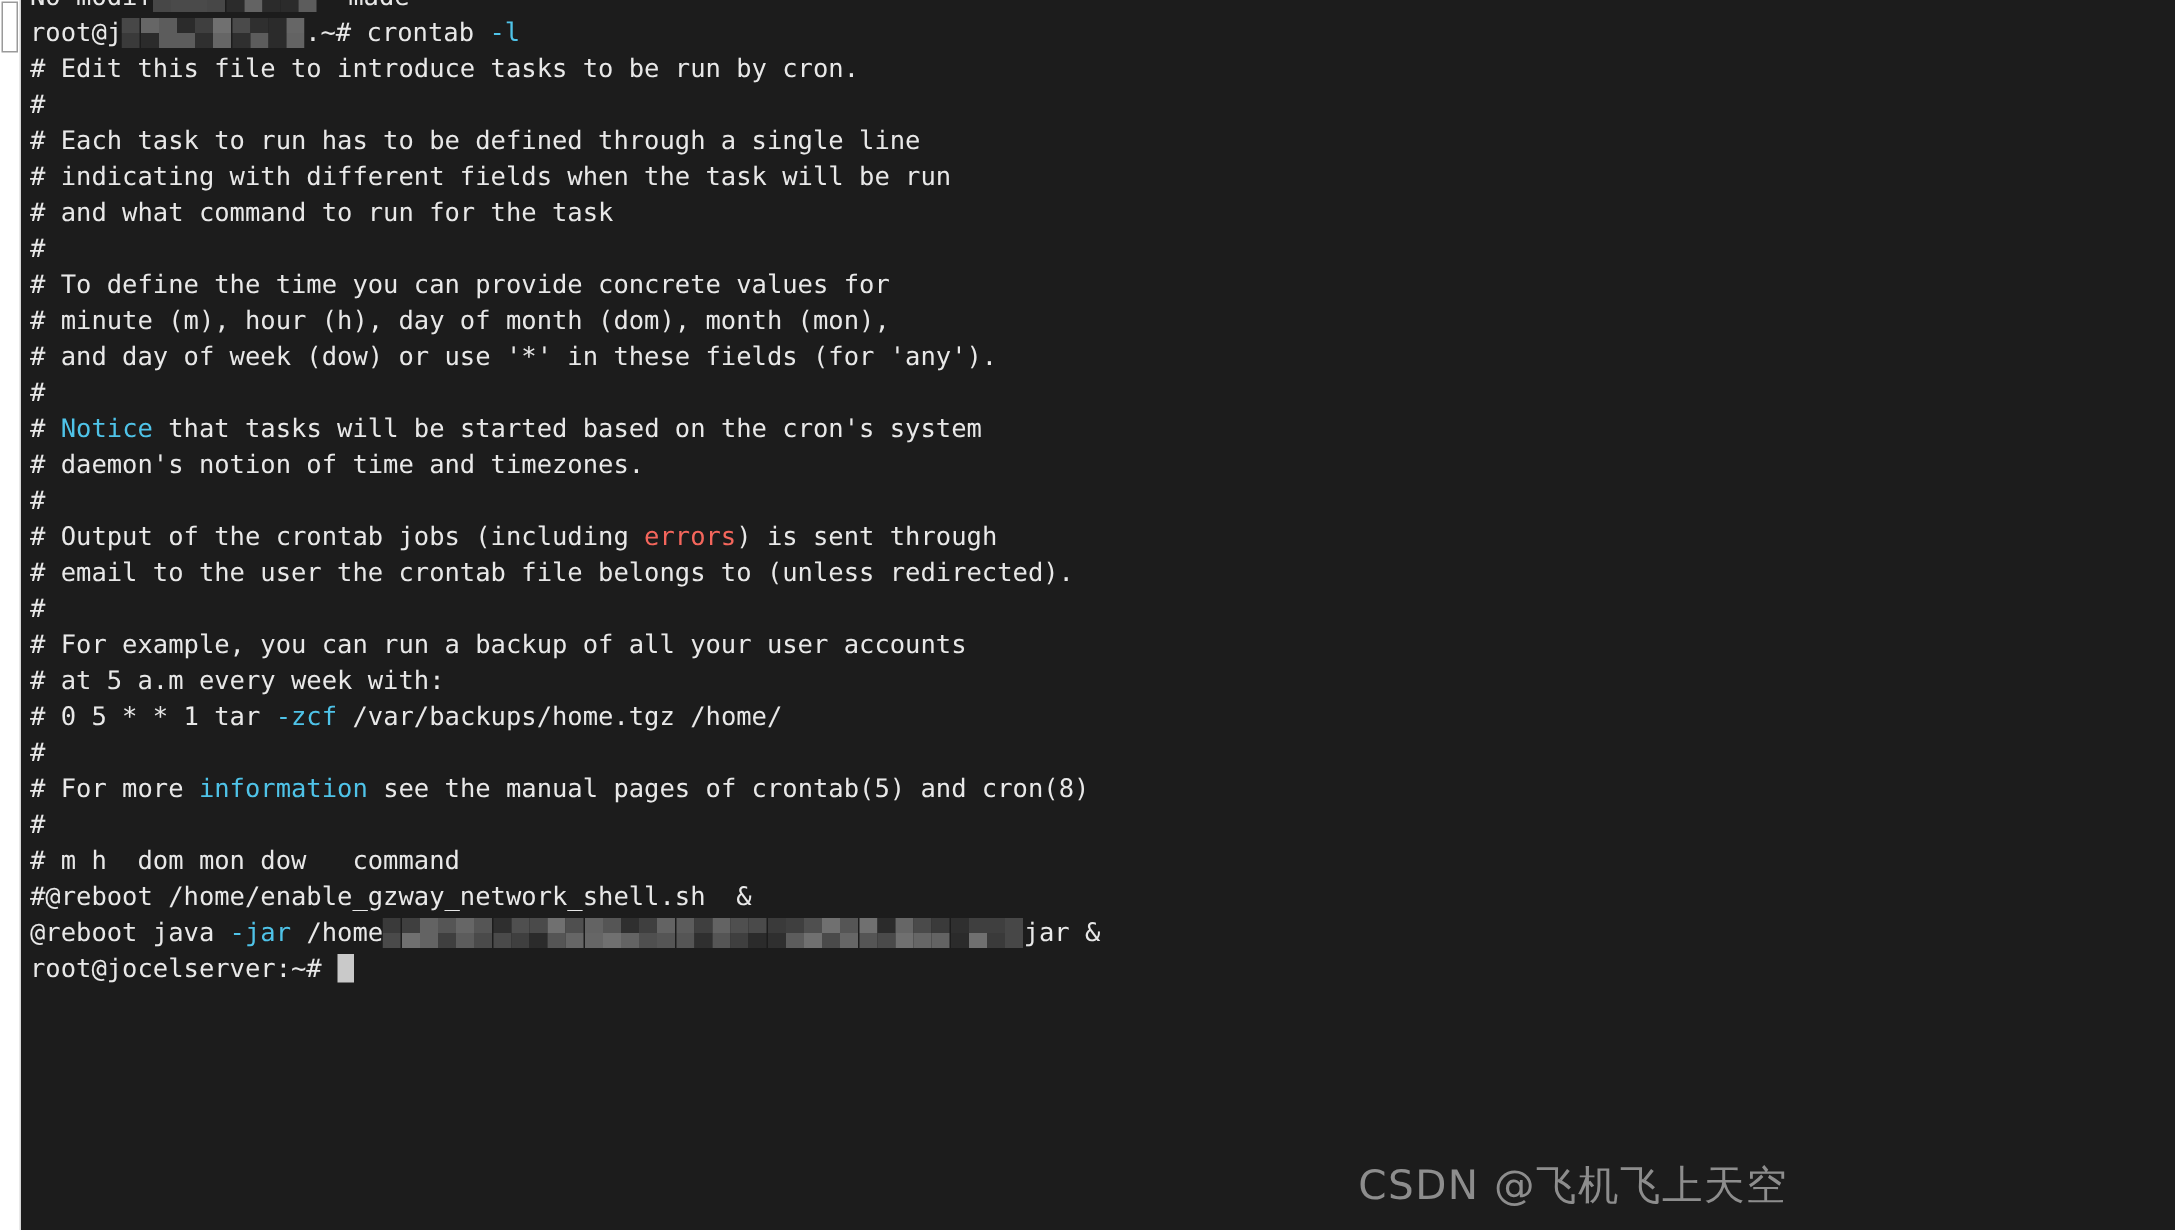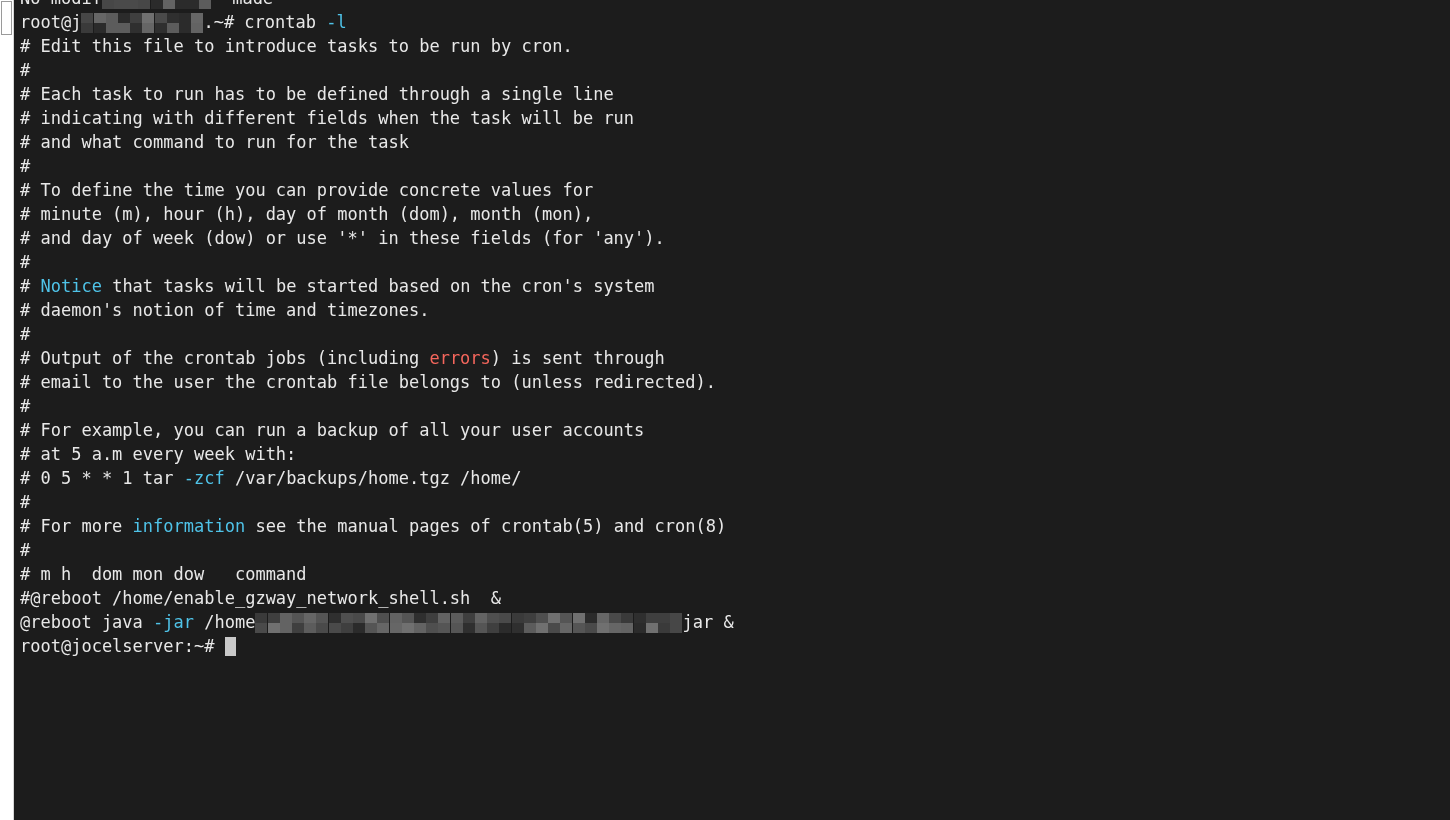--- a/index.html
+++ b/index.html
@@ -121,14 +121,15 @@
 <div id="screen">
 
   <div id="scrollbar">
     <div id="scrollbar-thumb"></div>
   </div>
 
   <div id="terminal">
     <div id="term-lines"><div class="line"><span class="plain">No modif</span><span class="mosaic" style="width: 109.8px;"><i style="left: 0px; top: 10.5px; background: rgb(71, 71, 71);"></i><i style="left: 12.2px; top: 10.5px; background: rgb(74, 74, 74);"></i><i style="left: 24.4px; top: 10.5px; background: rgb(74, 74, 74);"></i><i style="left: 36.6px; top: 10.5px; background: rgb(71, 71, 71);"></i><i style="left: 48.8px; top: 10.5px; background: rgb(43, 43, 43);"></i><i style="left: 61px; top: 10.5px; background: rgb(99, 99, 99);"></i><i style="left: 73.2px; top: 10.5px; background: rgb(43, 43, 43);"></i><i style="left: 85.4px; top: 10.5px; background: rgb(43, 43, 43);"></i><i style="left: 97.6px; top: 10.5px; background: rgb(92, 92, 92);"></i></span><span class="plain">  made</span></div><div class="line"><span class="plain">root@j</span><span class="mosaic" style="width: 122px;"><i style="left: 0px; top: 0px; background: rgb(71, 71, 71);"></i><i style="left: 12.2px; top: 0px; background: rgb(102, 102, 102);"></i><i style="left: 24.4px; top: 0px; background: rgb(92, 92, 92);"></i><i style="left: 36.6px; top: 0px; background: rgb(43, 43, 43);"></i><i style="left: 48.8px; top: 0px; background: rgb(63, 63, 63);"></i><i style="left: 61px; top: 0px; background: rgb(112, 112, 112);"></i><i style="left: 73.2px; top: 0px; background: rgb(74, 74, 74);"></i><i style="left: 85.4px; top: 0px; background: rgb(47, 47, 47);"></i><i style="left: 97.6px; top: 0px; background: rgb(43, 43, 43);"></i><i style="left: 109.8px; top: 0px; background: rgb(102, 102, 102);"></i><i style="left: 0px; top: 10.5px; background: rgb(58, 58, 58);"></i><i style="left: 12.2px; top: 10.5px; background: rgb(43, 43, 43);"></i><i style="left: 24.4px; top: 10.5px; background: rgb(92, 92, 92);"></i><i style="left: 36.6px; top: 10.5px; background: rgb(92, 92, 92);"></i><i style="left: 48.8px; top: 10.5px; background: rgb(47, 47, 47);"></i><i style="left: 61px; top: 10.5px; background: rgb(102, 102, 102);"></i><i style="left: 73.2px; top: 10.5px; background: rgb(47, 47, 47);"></i><i style="left: 85.4px; top: 10.5px; background: rgb(92, 92, 92);"></i><i style="left: 97.6px; top: 10.5px; background: rgb(43, 43, 43);"></i><i style="left: 109.8px; top: 10.5px; background: rgb(99, 99, 99);"></i></span><span class="plain">.~# crontab </span><span class="cyan">-l</span></div><div class="line"><span class="plain"># Edit this file to introduce tasks to be run by cron.</span></div><div class="line"><span class="plain">#</span></div><div class="line"><span class="plain"># Each task to run has to be defined through a single line</span></div><div class="line"><span class="plain"># indicating with different fields when the task will be run</span></div><div class="line"><span class="plain"># and what command to run for the task</span></div><div class="line"><span class="plain">#</span></div><div class="line"><span class="plain"># To define the time you can provide concrete values for</span></div><div class="line"><span class="plain"># minute (m), hour (h), day of month (dom), month (mon),</span></div><div class="line"><span class="plain"># and day of week (dow) or use '*' in these fields (for 'any').</span></div><div class="line"><span class="plain">#</span></div><div class="line"><span class="plain"># </span><span class="cyan">Notice</span><span class="plain"> that tasks will be started based on the cron's system</span></div><div class="line"><span class="plain"># daemon's notion of time and timezones.</span></div><div class="line"><span class="plain">#</span></div><div class="line"><span class="plain"># Output of the crontab jobs (including </span><span class="red">errors</span><span class="plain">) is sent through</span></div><div class="line"><span class="plain"># email to the user the crontab file belongs to (unless redirected).</span></div><div class="line"><span class="plain">#</span></div><div class="line"><span class="plain"># For example, you can run a backup of all your user accounts</span></div><div class="line"><span class="plain"># at 5 a.m every week with:</span></div><div class="line"><span class="plain"># 0 5 * * 1 tar </span><span class="cyan">-zcf</span><span class="plain"> /var/backups/home.tgz /home/</span></div><div class="line"><span class="plain">#</span></div><div class="line"><span class="plain"># For more </span><span class="cyan">information</span><span class="plain"> see the manual pages of crontab(5) and cron(8)</span></div><div class="line"><span class="plain">#</span></div><div class="line"><span class="plain"># m h  dom mon dow   command</span></div><div class="line"><span class="plain">#@reboot /home/enable_gzway_network_shell.sh  &amp;</span></div><div class="line"><span class="plain">@reboot java </span><span class="cyan">-jar</span><span class="plain"> /home</span><span class="mosaic" style="width: 427px;"><i style="left: 0px; top: 0px; background: rgb(58, 58, 58);"></i><i style="left: 12.2px; top: 0px; background: rgb(63, 63, 63);"></i><i style="left: 24.4px; top: 0px; background: rgb(99, 99, 99);"></i><i style="left: 36.6px; top: 0px; background: rgb(85, 85, 85);"></i><i style="left: 48.8px; top: 0px; background: rgb(102, 102, 102);"></i><i style="left: 61px; top: 0px; background: rgb(85, 85, 85);"></i><i style="left: 73.2px; top: 0px; background: rgb(47, 47, 47);"></i><i style="left: 85.4px; top: 0px; background: rgb(79, 79, 79);"></i><i style="left: 97.6px; top: 0px; background: rgb(74, 74, 74);"></i><i style="left: 109.8px; top: 0px; background: rgb(112, 112, 112);"></i><i style="left: 122px; top: 0px; background: rgb(79, 79, 79);"></i><i style="left: 134.2px; top: 0px; background: rgb(99, 99, 99);"></i><i style="left: 146.4px; top: 0px; background: rgb(85, 85, 85);"></i><i style="left: 158.6px; top: 0px; background: rgb(47, 47, 47);"></i><i style="left: 170.8px; top: 0px; background: rgb(63, 63, 63);"></i><i style="left: 183px; top: 0px; background: rgb(99, 99, 99);"></i><i style="left: 195.2px; top: 0px; background: rgb(92, 92, 92);"></i><i style="left: 207.4px; top: 0px; background: rgb(63, 63, 63);"></i><i style="left: 219.6px; top: 0px; background: rgb(99, 99, 99);"></i><i style="left: 231.8px; top: 0px; background: rgb(79, 79, 79);"></i><i style="left: 244px; top: 0px; background: rgb(74, 74, 74);"></i><i style="left: 256.2px; top: 0px; background: rgb(58, 58, 58);"></i><i style="left: 268.4px; top: 0px; background: rgb(63, 63, 63);"></i><i style="left: 280.6px; top: 0px; background: rgb(79, 79, 79);"></i><i style="left: 292.8px; top: 0px; background: rgb(112, 112, 112);"></i><i style="left: 305px; top: 0px; background: rgb(85, 85, 85);"></i><i style="left: 317.2px; top: 0px; background: rgb(112, 112, 112);"></i><i style="left: 329.4px; top: 0px; background: rgb(43, 43, 43);"></i><i style="left: 341.6px; top: 0px; background: rgb(102, 102, 102);"></i><i style="left: 353.8px; top: 0px; background: rgb(74, 74, 74);"></i><i style="left: 366px; top: 0px; background: rgb(58, 58, 58);"></i><i style="left: 378.2px; top: 0px; background: rgb(47, 47, 47);"></i><i style="left: 390.4px; top: 0px; background: rgb(63, 63, 63);"></i><i style="left: 402.6px; top: 0px; background: rgb(63, 63, 63);"></i><i style="left: 414.8px; top: 0px; background: rgb(71, 71, 71);"></i><i style="left: 0px; top: 10.5px; background: rgb(74, 74, 74);"></i><i style="left: 12.2px; top: 10.5px; background: rgb(112, 112, 112);"></i><i style="left: 24.4px; top: 10.5px; background: rgb(99, 99, 99);"></i><i style="left: 36.6px; top: 10.5px; background: rgb(63, 63, 63);"></i><i style="left: 48.8px; top: 10.5px; background: rgb(92, 92, 92);"></i><i style="left: 61px; top: 10.5px; background: rgb(74, 74, 74);"></i><i style="left: 73.2px; top: 10.5px; background: rgb(74, 74, 74);"></i><i style="left: 85.4px; top: 10.5px; background: rgb(63, 63, 63);"></i><i style="left: 97.6px; top: 10.5px; background: rgb(43, 43, 43);"></i><i style="left: 109.8px; top: 10.5px; background: rgb(85, 85, 85);"></i><i style="left: 122px; top: 10.5px; background: rgb(102, 102, 102);"></i><i style="left: 134.2px; top: 10.5px; background: rgb(102, 102, 102);"></i><i style="left: 146.4px; top: 10.5px; background: rgb(112, 112, 112);"></i><i style="left: 158.6px; top: 10.5px; background: rgb(99, 99, 99);"></i><i style="left: 170.8px; top: 10.5px; background: rgb(79, 79, 79);"></i><i style="left: 183px; top: 10.5px; background: rgb(85, 85, 85);"></i><i style="left: 195.2px; top: 10.5px; background: rgb(85, 85, 85);"></i><i style="left: 207.4px; top: 10.5px; background: rgb(47, 47, 47);"></i><i style="left: 219.6px; top: 10.5px; background: rgb(85, 85, 85);"></i><i style="left: 231.8px; top: 10.5px; background: rgb(63, 63, 63);"></i><i style="left: 244px; top: 10.5px; background: rgb(43, 43, 43);"></i><i style="left: 256.2px; top: 10.5px; background: rgb(47, 47, 47);"></i><i style="left: 268.4px; top: 10.5px; background: rgb(92, 92, 92);"></i><i style="left: 280.6px; top: 10.5px; background: rgb(112, 112, 112);"></i><i style="left: 292.8px; top: 10.5px; background: rgb(74, 74, 74);"></i><i style="left: 305px; top: 10.5px; background: rgb(102, 102, 102);"></i><i style="left: 317.2px; top: 10.5px; background: rgb(85, 85, 85);"></i><i style="left: 329.4px; top: 10.5px; background: rgb(74, 74, 74);"></i><i style="left: 341.6px; top: 10.5px; background: rgb(112, 112, 112);"></i><i style="left: 353.8px; top: 10.5px; background: rgb(102, 102, 102);"></i><i style="left: 366px; top: 10.5px; background: rgb(99, 99, 99);"></i><i style="left: 378.2px; top: 10.5px; background: rgb(43, 43, 43);"></i><i style="left: 390.4px; top: 10.5px; background: rgb(112, 112, 112);"></i><i style="left: 402.6px; top: 10.5px; background: rgb(58, 58, 58);"></i><i style="left: 414.8px; top: 10.5px; background: rgb(71, 71, 71);"></i></span><span class="plain">jar &amp;</span></div><div class="line"><span class="plain">root@jocelserver:~# </span><span class="cursor"></span></div></div>
   </div>
 
+  <div id="watermark">CSDN @飞机飞上天空</div>
 
 </div>
 
 </body></html>

